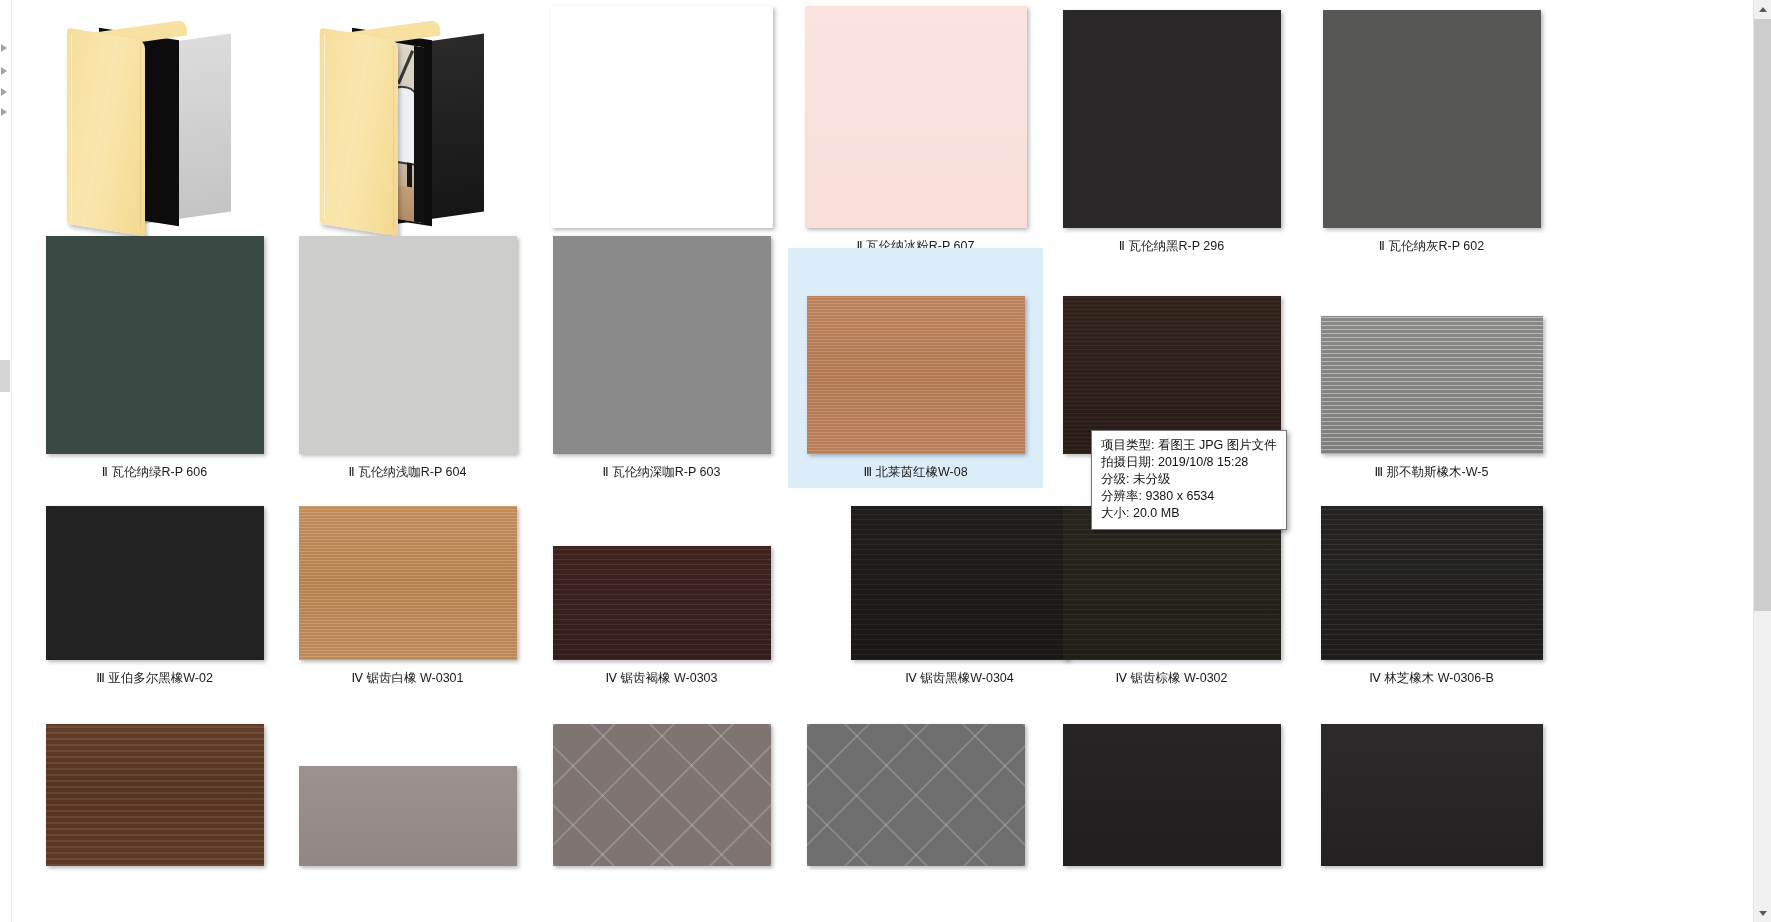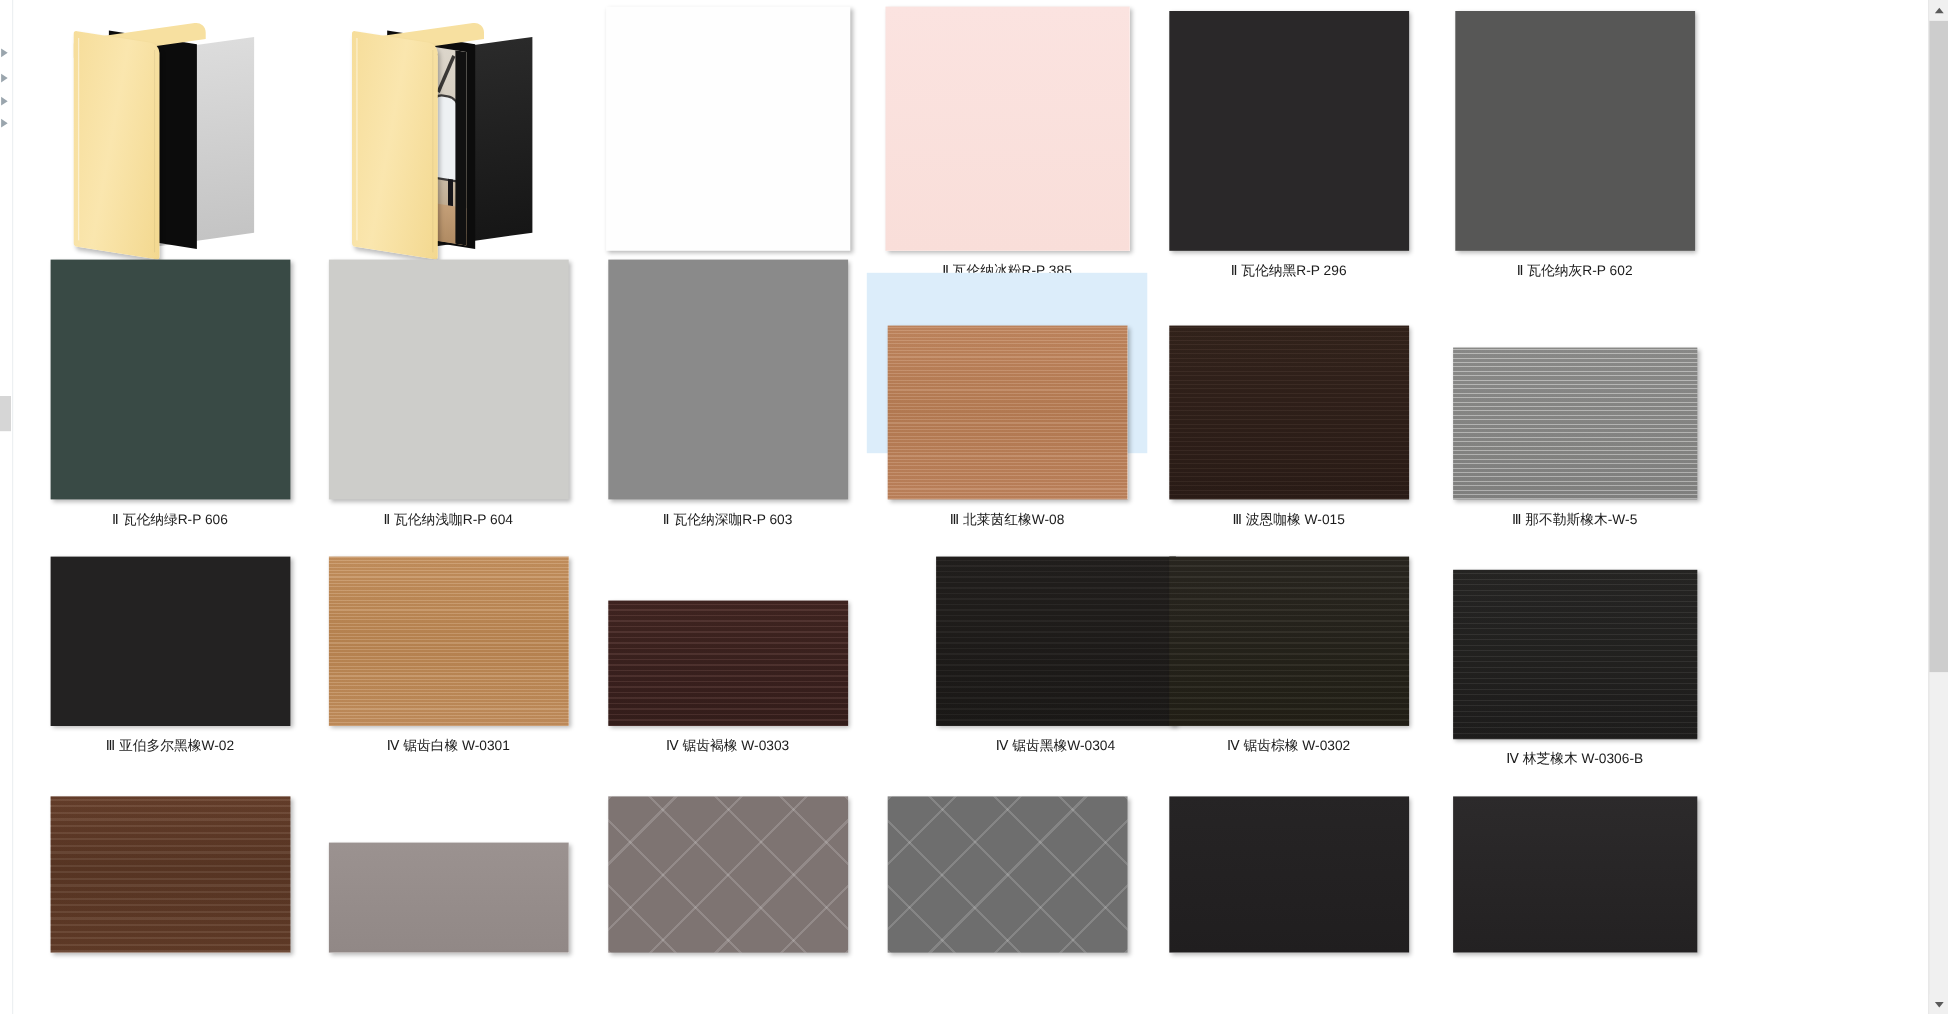--- a/index.html
+++ b/index.html
@@ -351,21 +351,21 @@
         <div class="cell" style="left: 522px; top: 0px; height: 258px;">
           <div class="thumb-wrap" style="height: 228px;">
             <div class="thumb tex-white" style="width: 222px; height: 222px;"></div>
           </div>
           <div class="label">Ⅱ 瓦伦纳白R-P 605</div>
         </div>
         <div class="cell" style="left: 776px; top: 0px; height: 258px;">
           <div class="thumb-wrap" style="height: 228px;">
             <div class="thumb tex-pink" style="width: 222px; height: 222px;"></div>
           </div>
-          <div class="label">Ⅱ 瓦伦纳冰粉R-P 385</div>
+          <div class="label">Ⅱ 瓦伦纳冰粉R-P 607</div>
         </div>
         <div class="cell" style="left: 1032px; top: 0px; height: 258px;">
           <div class="thumb-wrap" style="height: 228px;">
             <div class="thumb tex-black" style="width: 218px; height: 218px;"></div>
           </div>
           <div class="label">Ⅱ 瓦伦纳黑R-P 296</div>
         </div>
         <div class="cell" style="left: 1292px; top: 0px; height: 258px;">
           <div class="thumb-wrap" style="height: 228px;">
             <div class="thumb tex-gray" style="width: 218px; height: 218px;"></div>
@@ -383,21 +383,21 @@
             <div class="thumb tex-ltgray" style="width: 218px; height: 218px;"></div>
           </div>
           <div class="label">Ⅱ 瓦伦纳浅咖R-P 604</div>
         </div>
         <div class="cell" style="left: 522px; top: 248px; height: 216px;">
           <div class="thumb-wrap" style="height: 206px;">
             <div class="thumb tex-mgray" style="width: 218px; height: 218px;"></div>
           </div>
           <div class="label">Ⅱ 瓦伦纳深咖R-P 603</div>
         </div>
-        <div class="cell selected" style="left: 776px; top: 248px; height: 164px;">
+        <div class="cell selected" style="left: 776px; top: 248px; height: 240px;">
           <div class="thumb-wrap" style="height: 206px;">
             <div class="thumb tex-oakred" style="width: 218px; height: 158px;"></div>
           </div>
           <div class="label">Ⅲ 北莱茵红橡W-08</div>
         </div>
         <div class="cell" style="left: 1032px; top: 248px; height: 216px;">
           <div class="thumb-wrap" style="height: 206px;">
             <div class="thumb tex-darkbrown" style="width: 218px; height: 158px;"></div>
           </div>
           <div class="label">Ⅲ 波恩咖橡 W-015</div>
@@ -431,21 +431,21 @@
             <div class="thumb tex-blackoak" style="width: 218px; height: 154px;"></div>
           </div>
           <div class="label">Ⅳ 锯齿黑橡W-0304</div>
         </div>
         <div class="cell" style="left: 1032px; top: 454px; height: 216px;">
           <div class="thumb-wrap" style="height: 206px;">
             <div class="thumb tex-olivedark" style="width: 218px; height: 154px;"></div>
           </div>
           <div class="label">Ⅳ 锯齿棕橡 W-0302</div>
         </div>
-        <div class="cell" style="left: 1292px; top: 466px; height: 216px;">
+        <div class="cell" style="left: 1292px; top: 454px; height: 216px;">
           <div class="thumb-wrap" style="height: 206px;">
             <div class="thumb tex-greyoak" style="width: 222px; height: 154px;"></div>
           </div>
           <div class="label">Ⅳ 林芝橡木 W-0306-B</div>
         </div>
         <div class="cell" style="left: 15px; top: 660px; height: 216px;">
           <div class="thumb-wrap" style="height: 206px;">
             <div class="thumb tex-walnut" style="width: 218px; height: 142px;"></div>
           </div>
           <div class="label"></div>
@@ -476,20 +476,27 @@
         </div>
         <div class="cell" style="left: 1292px; top: 660px; height: 216px;">
           <div class="thumb-wrap" style="height: 206px;">
             <div class="thumb tex-darkfabric2" style="width: 222px; height: 142px;"></div>
           </div>
           <div class="label"></div>
         </div>
       </div>
   </div>
 
+  <div id="tooltip">
+    <span class="tline">项目类型: 看图王 JPG 图片文件</span>
+    <span class="tline">拍摄日期: 2019/10/8 15:28</span>
+    <span class="tline">分级: 未分级</span>
+    <span class="tline">分辨率: 9380 x 6534</span>
+    <span class="tline">大小: 20.0 MB</span>
+  </div>
 
   <div id="vscroll">
     <div class="sb-btn up">
       <span class="arrow-up"></span>
     </div>
     <div class="sb-thumb"></div>
     <div class="sb-btn down">
       <span class="arrow-down"></span>
     </div>
   </div>

